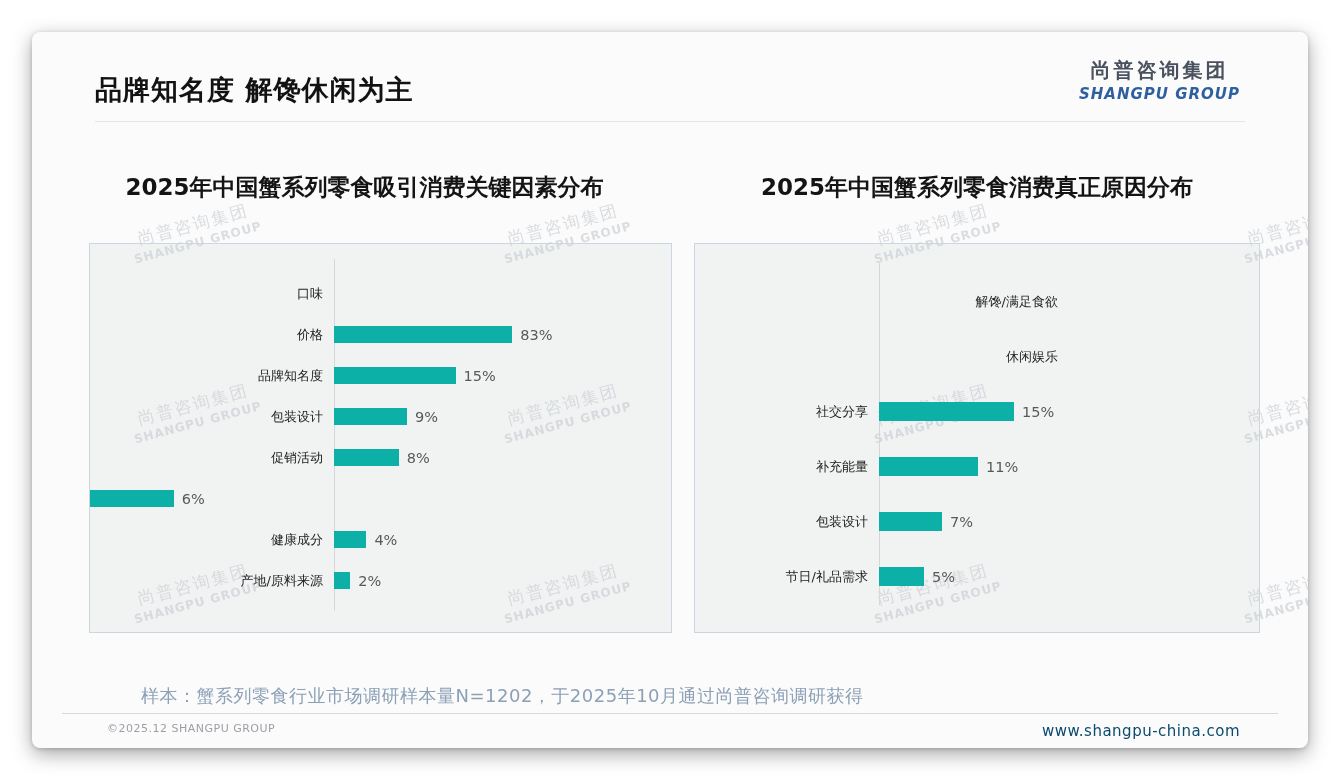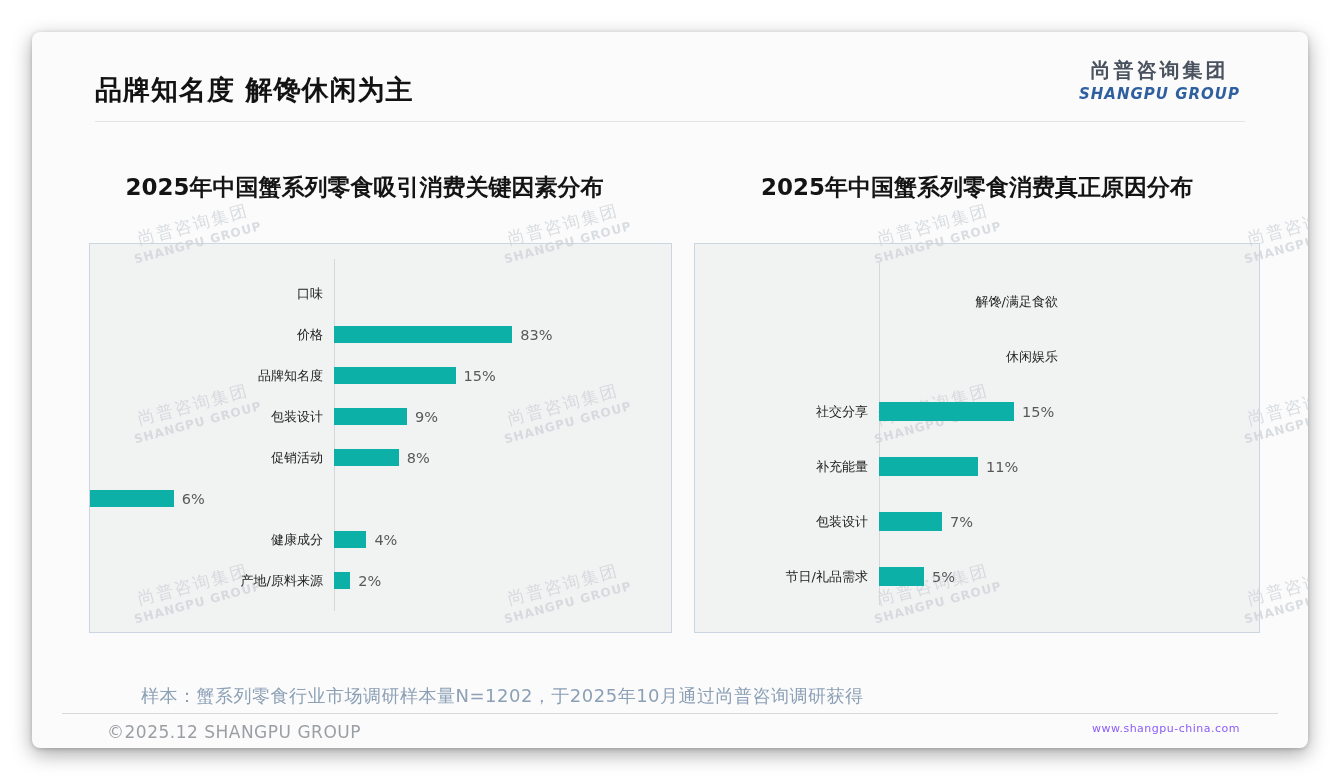--- a/index.html
+++ b/index.html
@@ -45,22 +45,22 @@
   .p0 .cat { width:244px; }
   .p1 .cat { width:184px; }
   .barwrap { flex:1 1 auto; display:flex; align-items:center; min-width:0; }
   .bar { flex:none; }
   .p0 .bar { height:17px; }
   .p1 .bar { height:19px; }
   .val { margin-left:8px; font-size:14.5px; color:#595959; white-space:nowrap; flex:none; }
   
   .note { position:absolute; left:75px; top:652px; z-index:10; font-size:18px; color:#8ca0b6; letter-spacing:0.5px; white-space:nowrap;margin-left:34px; }
   .footer-rule { position:absolute; left:30px; right:30px; top:681px; height:1px; background:#d9d9d9; z-index:4; }
-  .footer-left  { position:absolute; left:75px;  top:690px; font-size:17px; color:#9b9fa4; z-index:10; letter-spacing:0.5px; }
-  .footer-right { position:absolute; right:68px; top:690px; font-size:11px; color:#8b5cf6; z-index:10; letter-spacing:0.5px; }
+  .footer-left  { position:absolute; left:75px;  top:690px; font-size:11px; color:#9b9fa4; z-index:10; letter-spacing:0.5px; }
+  .footer-right { position:absolute; right:68px; top:690px; font-size:15px; color:#0c4a6e; z-index:10; letter-spacing:0.5px; }
   
   .wm {
     position:absolute; width:170px; text-align:center; z-index:5;
     transform:rotate(-15deg); pointer-events:none; color:#ced3d8; opacity:0.75;
   }
   .wm-cn { font-size:17px; letter-spacing:2px; white-space:nowrap; }
   .wm-en { font-size:12px; font-weight:700; letter-spacing:1px; white-space:nowrap; margin-top:0; }
 </style>
 </head>
 <body>

